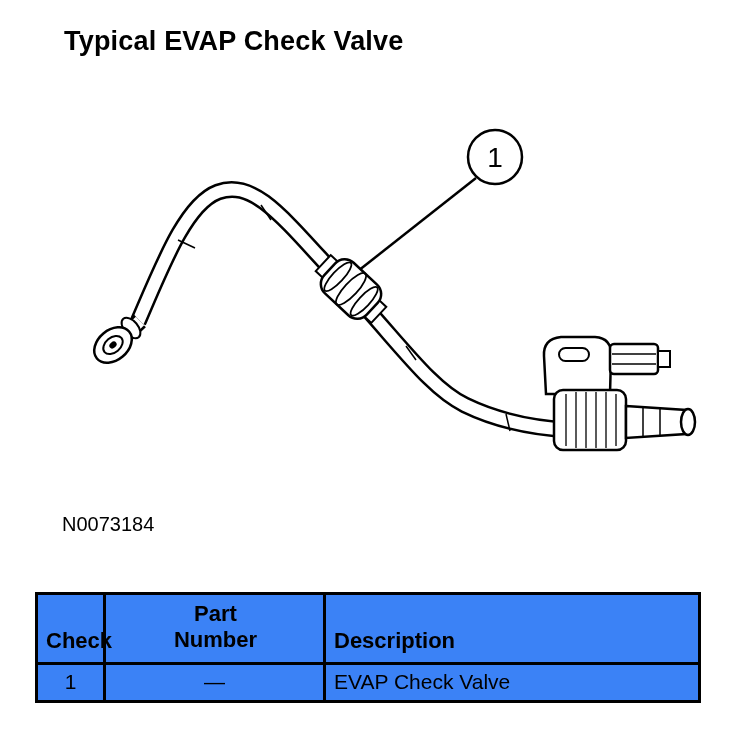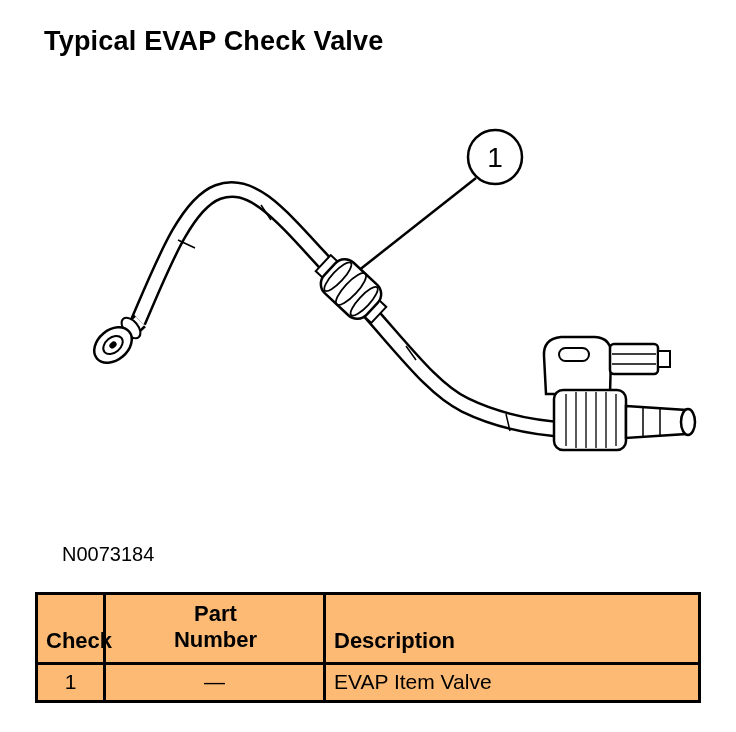--- a/index.html
+++ b/index.html
@@ -12,53 +12,53 @@
   }
   .page {
     position: relative;
     width: 736px;
     height: 732px;
     background: #ffffff;
     overflow: hidden;
   }
   .title {
     position: absolute;
-    left: 44px;
+    left: 64px;
     top: 26px;
     margin: 0;
     font-size: 27px;
     font-weight: bold;
     letter-spacing: 0.2px;
   }
   svg.figure {
     position: absolute;
     left: 18px;
     top: 92px;
   }
   svg text {
     font-family: "Liberation Sans", sans-serif;
     fill: #000000;
   }
   .fig-code {
     position: absolute;
     left: 62px;
-    top: 543px;
+    top: 513px;
     font-size: 20px;
   }
   table.parts-table {
     position: absolute;
     left: 35px;
     top: 592px;
     width: 666px;
     border-collapse: collapse;
     table-layout: fixed;
   }
   .parts-table th, .parts-table td {
     border: 3px solid #000000;
-    background: #fdba74;
+    background: #3b82f6;
   }
   .parts-table th {
     font-size: 22px;
     font-weight: bold;
     vertical-align: bottom;
     text-align: left;
     padding: 6px 6px 8px 8px;
     height: 66px;
   }
   th.col-item { width: 68px; }
@@ -169,18 +169,18 @@
         </th>
         <th class="col-desc">
           <span class="hdr">Description</span>
         </th>
       </tr>
     </thead>
     <tbody>
       <tr>
         <td class="cell-item">1</td>
         <td class="cell-part">—</td>
-        <td class="cell-desc">EVAP Item Valve</td>
+        <td class="cell-desc">EVAP Check Valve</td>
       </tr>
     </tbody>
   </table>
 
 </div>
 
 </body></html>

